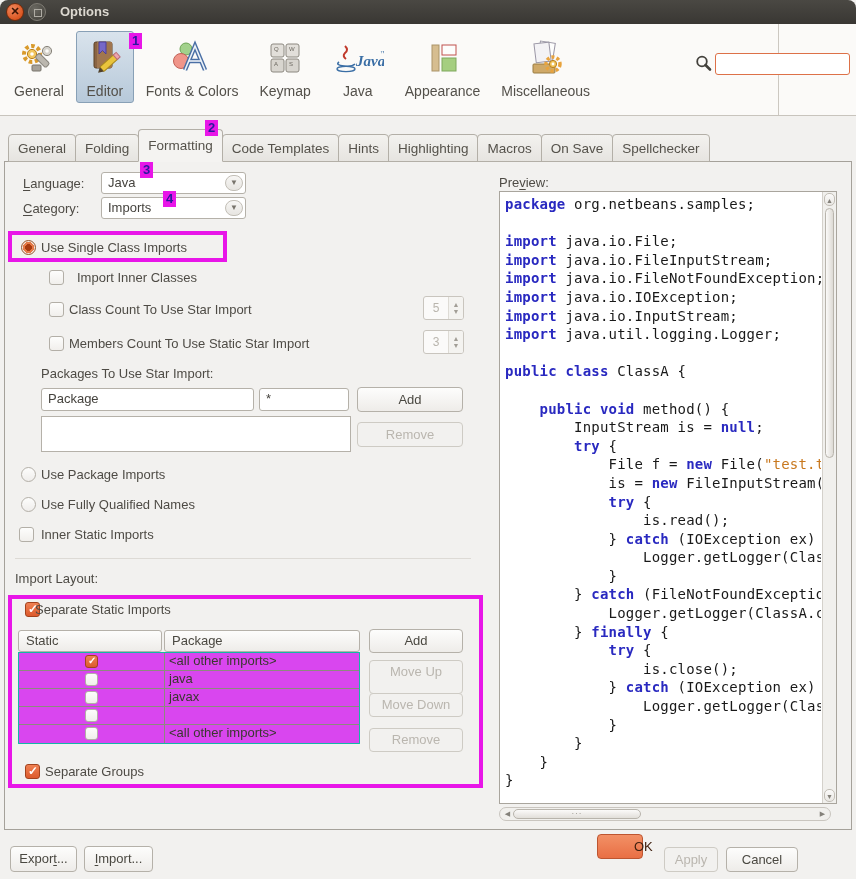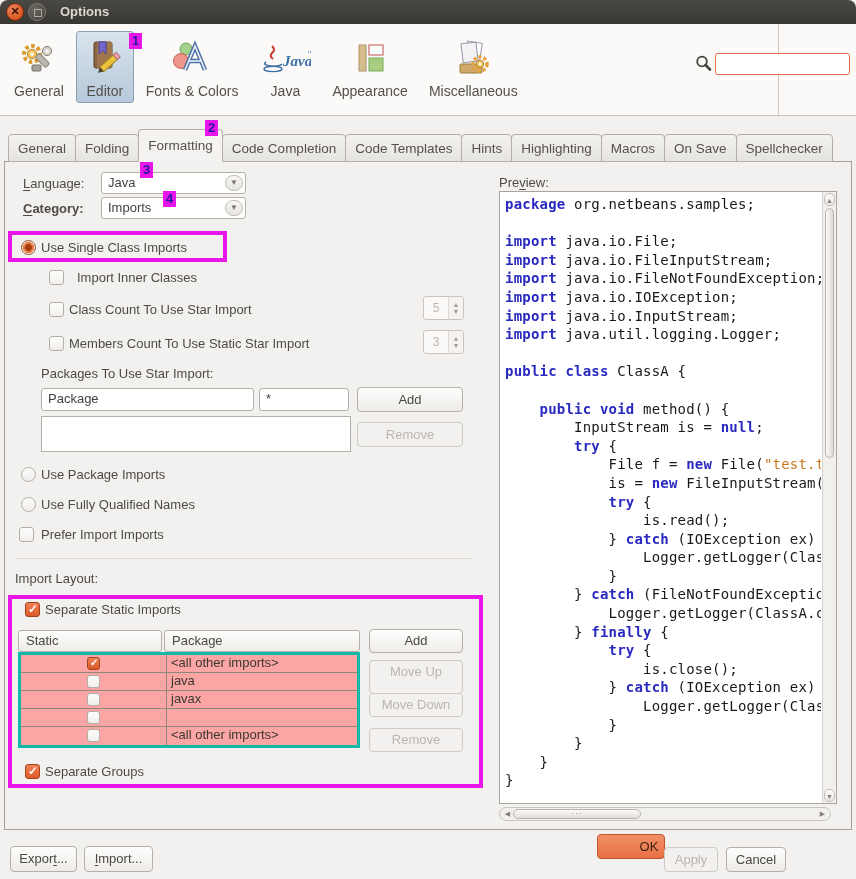--- a/index.html
+++ b/index.html
@@ -73,21 +73,21 @@
     color:#4a4841; text-align:center; }
   .btn.disabled { color:#bab6af; background:#f2f1ef; border-color:#cecbc4; }
   .btn.primary { background:linear-gradient(#f29066,#e96f44); border-color:#bd5530; color:#40200f; }
   .tfield { position:absolute; background:#fff; border:1px solid #b5b1a9; border-radius:3px;
     font-size:13px; color:#45433e; padding:2px 6px; }
   .listbox { position:absolute; background:#fff; border:1px solid #b5b1a9; }
   .sep { position:absolute; height:1px; background:#dddad5; }
   
   .col-btn { position:absolute; height:22px; border:1px solid #b5b1a9; border-radius:3px;
     background:linear-gradient(#fdfdfc,#eeece9); font-size:13px; color:#4a4841; padding:2px 7px; }
-  .itable { position:absolute; background:#fca5a5; border:3px solid #14b8a6; }
+  .itable { position:absolute; background:#d946ef; border:1px solid #14b8a6; }
   .trow { display:flex; height:18px; border-bottom:1px solid #8d897f; }
   .trow:last-child { border-bottom:none; }
   .tcell-static { width:146px; border-right:1px solid #8d897f; position:relative; }
   .tcell-static .cb { position:absolute; left:66px; top:2px; width:13px; height:13px; }
   .tcell-static .cb.checked::after { font-size:10px; left:2px; top:-1px; }
   .tcell-pkg { flex:1; font-size:13px; line-height:16px; padding-left:4px; color:#3a382f; white-space:nowrap; }
   
   .preview-box { position:absolute; left:494px; top:29px; width:338px; height:613px;
     background:#fff; border:1px solid #a9a59d; }
   .code { position:absolute; left:5px; top:3px; right:15px; bottom:2px; overflow:hidden;
@@ -171,20 +171,39 @@
             <path d="M14 31 L24 7 L34 31" fill="none" stroke="#4a6fa5" stroke-width="4.5"></path>
             <path d="M18 22 h12" stroke="#4a6fa5" stroke-width="4.5"></path>
             <path d="M14 31 L24 7 L34 31" fill="none" stroke="#eef3f8" stroke-width="1.6"></path>
             <path d="M18 22 h12" stroke="#eef3f8" stroke-width="1.6"></path>
           </svg>
         </span>
         <span class="tb-label">Fonts &amp; Colors</span>
       </div>
       <div class="tb-item">
         <span class="tb-icon">
+          <svg width="38" height="40">
+            <g stroke="#8c8880">
+              <rect x="5" y="5" width="13" height="13" rx="2" fill="#e2dfda"></rect>
+              <rect x="20" y="5" width="13" height="13" rx="2" fill="#e2dfda"></rect>
+              <rect x="5" y="20" width="13" height="13" rx="2" fill="#d8d5cf"></rect>
+              <rect x="20" y="20" width="13" height="13" rx="2" fill="#d8d5cf"></rect>
+            </g>
+            <g fill="#6b675f" font-size="6" font-family="sans-serif">
+              <text x="8" y="12">Q</text>
+              <text x="23" y="12">W</text>
+              <text x="8" y="27">A</text>
+              <text x="23" y="27">S</text>
+            </g>
+          </svg>
+        </span>
+        <span class="tb-label">Keymap</span>
+      </div>
+      <div class="tb-item">
+        <span class="tb-icon">
           <svg width="52" height="40">
             <path d="M13 7 q4 4 0 7 q-3 3 1 6" fill="none" stroke="#c0392b" stroke-width="2"></path>
             <path d="M7 23 q-4 3 5 4 q8 1 11 -2" fill="none" stroke="#3a6ea5" stroke-width="1.6"></path>
             <ellipse cx="14" cy="30" rx="9" ry="2.6" fill="none" stroke="#3a6ea5" stroke-width="1.4"></ellipse>
             <text x="24" y="27" font-size="15" font-style="italic" font-weight="bold" fill="#3a6ea5" font-family="serif">Java</text>
             <text x="48" y="16" font-size="6" fill="#3a6ea5">™</text>
           </svg>
         </span>
         <span class="tb-label">Java</span>
       </div>
@@ -219,37 +238,36 @@
         <line x1="11.5" y1="11" x2="16" y2="15.5" stroke="#43413c" stroke-width="2.6" stroke-linecap="round"></line>
       </svg>
   </span>
   <input class="search-input" value="" style="">
 </div>
 
 <div class="tabs" id="tabs">
     <div class="tab">General</div>
     <div class="tab">Folding</div>
     <div class="tab active">Formatting</div>
-    <div class="tab">Code Completion</div>
     <div class="tab">Code Templates</div>
     <div class="tab">Hints</div>
     <div class="tab">Highlighting</div>
     <div class="tab">Macros</div>
     <div class="tab">On Save</div>
     <div class="tab">Spellchecker</div>
   </div>
 
 <div class="content">
 
   <div class="lbl" style="left:18px; top:14px;"><u>L</u>anguage:</div>
   <div class="combo" style="left:96px; top:10px;">
     <span class="val">Java</span>
     <span class="arrow">▼</span>
   </div>
-  <div class="lbl" style="left:18px; top:39px;font-weight:bold;"><u>C</u>ategory:</div>
+  <div class="lbl" style="left:18px; top:39px;"><u>C</u>ategory:</div>
   <div class="combo" style="left:96px; top:35px;">
     <span class="val">Imports</span>
     <span class="arrow">▼</span>
   </div>
 
   <span class="radio selected" style="left:16px; top:78px;"></span>
   <div class="lbl" style="left:36px; top:78px;">Use Single Class Imports</div>
 
   <span class="cb" style="left:44px; top:108px;"></span>
   <div class="lbl" style="left:64px; top:108px;margin-left:8px;">Import Inner Classes</div>
@@ -273,27 +291,27 @@
   <div class="tfield" style="left:254px; top:226px; width:90px; height:23px;">*</div>
   <div class="btn" style="left:352px; top:225px; width:106px; height:25px; line-height:23px;">Add</div>
   <div class="listbox" style="left:36px; top:254px; width:310px; height:36px;"></div>
   <div class="btn disabled" style="left:352px; top:260px; width:106px; height:25px; line-height:23px;">Remove</div>
 
   <span class="radio" style="left:16px; top:305px;"></span>
   <div class="lbl" style="left:36px; top:305px;">Use Package Imports</div>
   <span class="radio" style="left:16px; top:335px;"></span>
   <div class="lbl" style="left:36px; top:335px;">Use Fully Qualified Names</div>
   <span class="cb" style="left:14px; top:365px;"></span>
-  <div class="lbl" style="left:36px; top:365px;">Prefer Import Imports</div>
+  <div class="lbl" style="left:36px; top:365px;">Inner Static Imports</div>
 
   <div class="sep" style="left:10px; top:396px; width:456px;"></div>
   <div class="lbl" style="left:10px; top:409px;">Import Layout:</div>
 
   <span class="cb checked" style="left:20px; top:440px;"></span>
-  <div class="lbl" style="left:40px; top:440px;text-align:center;">Separate Static Imports</div>
+  <div class="lbl" style="left:30px; top:440px;text-align:center;">Separate Static Imports</div>
 
   <div class="col-btn" style="left:13px; top:468px; width:144px;">Static</div>
   <div class="col-btn" style="left:159px; top:468px; width:196px;">Package</div>
   <div class="btn" style="left:364px; top:467px; width:94px; height:24px; line-height:22px;">Add</div>
 
   <div class="itable" style="left:13px; top:490px; width:342px;" id="import-table-body">
       <div class="trow">
         <div class="tcell-static">
           <span class="cb checked"></span>
         </div>
@@ -342,23 +360,23 @@
   </div>
   <div class="hscroll">
     <span class="hs-arrow" style="left:1px;">◀</span>
     <div class="hs-thumb">···</div>
     <span class="hs-arrow" style="right:1px;">▶</span>
   </div>
 </div>
 
 <div class="btn footer-btn" style="left:10px; top:846px; width:67px; line-height:24px;">Expor<u>t</u>...</div>
 <div class="btn footer-btn" style="left:84px; top:846px; width:69px; line-height:24px;"><u>I</u>mport...</div>
-<div class="btn primary footer-btn" style="left:597px; top:834px; width:68px; height:25px; line-height:23px;padding-left:36px;">OK</div>
+<div class="btn primary footer-btn" style="left:597px; top:834px; width:46px; height:25px; line-height:23px;padding-left:36px;">OK</div>
 <div class="btn disabled footer-btn" style="left:664px; top:847px; width:54px; height:25px; line-height:23px;">Apply</div>
-<div class="btn footer-btn" style="left:726px; top:847px; width:60px; height:25px; line-height:23px;">Cancel</div>
+<div class="btn footer-btn" style="left:726px; top:847px; width:72px; height:25px; line-height:23px;">Cancel</div>
 <div class="btn footer-btn" style="left:794px; top:892px; width:53px; height:25px; line-height:23px;"><u>H</u>elp</div>
 
 <div class="marker marker-1">1</div>
 <div class="marker marker-2">2</div>
 <div class="marker marker-3">3</div>
 <div class="marker marker-4">4</div>
 <div class="hl-box hl-1"></div>
 <div class="hl-box hl-2"></div>
 
 </body></html>

